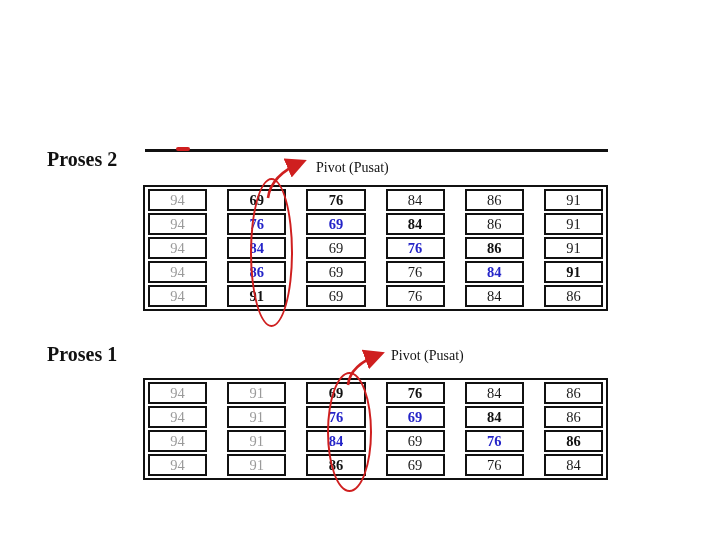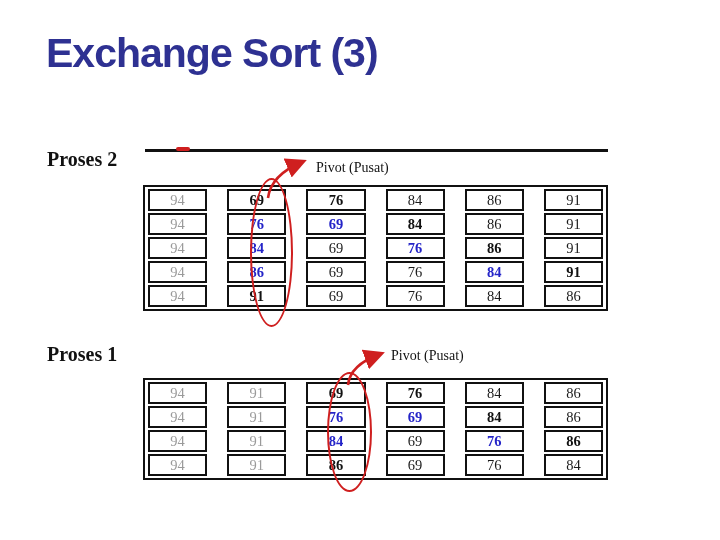--- a/index.html
+++ b/index.html
@@ -53,21 +53,20 @@
 
   .arrow { position:absolute; z-index:6; overflow:visible; }
   .a1 { left:258px; top:153px; }
   .a2 { left:338px; top:345px; }
 </style>
 </head>
 <body>
 
 <div class="slide">
 
-  <h1 class="title">Exchange Sort (3)</h1>
 
   <div class="proses-label p2">Proses 2</div>
   <div class="topline"></div>
   <div class="red-dash"></div>
   <div class="pivot-label pl1">Pivot (Pusat)</div>
 
   <svg class="arrow a1" width="56" height="46">
     <defs>
       <marker id="ah1" markerWidth="9" markerHeight="9" refX="6" refY="4" orient="auto">
         <path d="M0,0 L8,4 L0,8 z" fill="#cf1f1f"></path>

